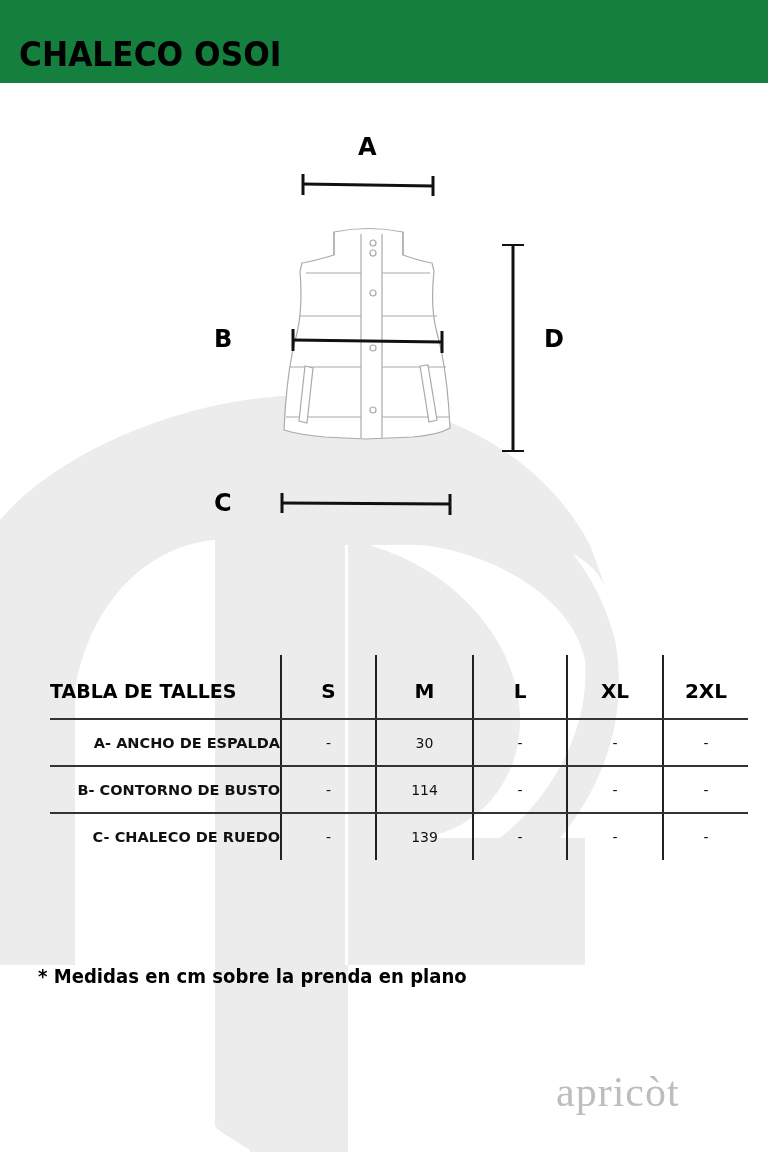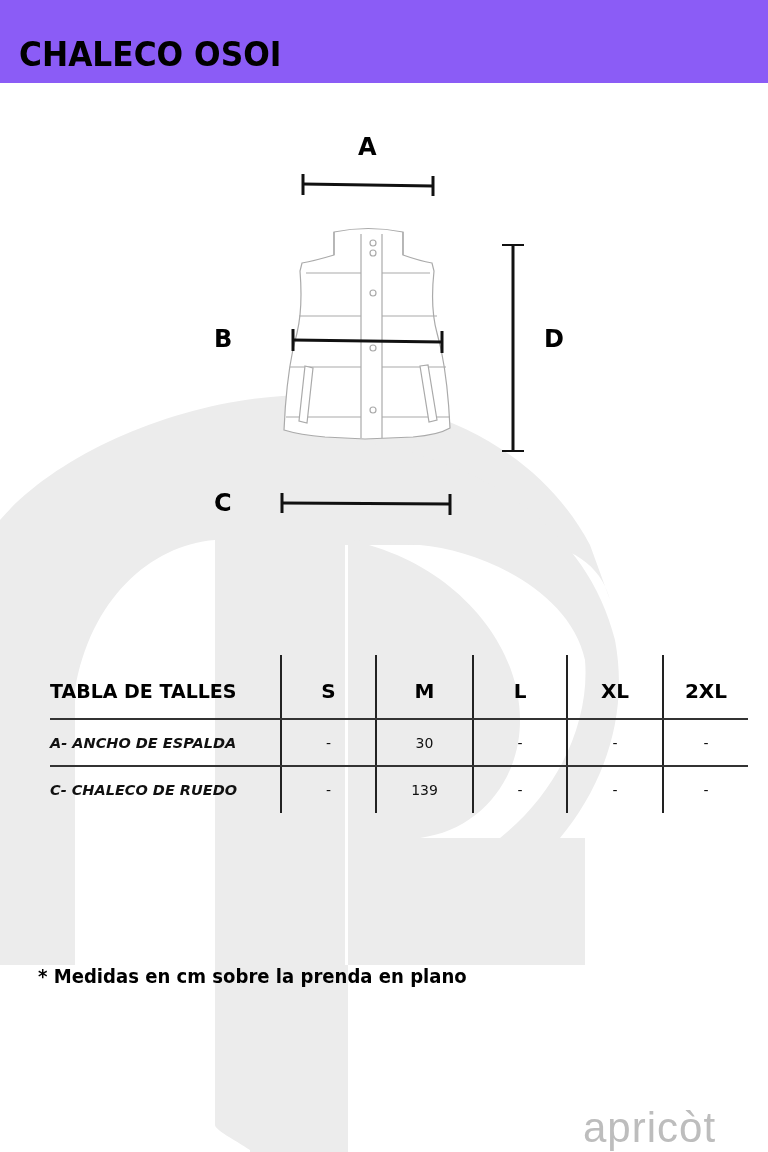--- a/index.html
+++ b/index.html
@@ -5,21 +5,21 @@
   html, body { margin: 0; padding: 0; }
   body {
     width: 768px; height: 1152px; position: relative; overflow: hidden;
     background: #ffffff;
     font-family: "DejaVu Sans", "Liberation Sans", sans-serif;
     color: #111;
   }
   .watermark { position: absolute; left: 0; top: 0; width: 768px; height: 1152px; z-index: 0; }
   .header {
     position: absolute; left: 0; top: 0; width: 768px; height: 83px;
-    background: #8b5cf6; z-index: 1;
+    background: #15803d; z-index: 1;
   }
   .header h1 {
     position: absolute; left: 19px; top: 34px; margin: 0;
     font-family: "DejaVu Sans", sans-serif; font-weight: bold;
     font-size: 34px; letter-spacing: 0px; color: #000;
     transform: scaleX(0.92); transform-origin: left top;
   }
   .diagram { position: absolute; left: 0; top: 83px; width: 768px; height: 540px; z-index: 2; }
   .dim-label {
     position: absolute; font-weight: bold; font-size: 24px; color: #000;
@@ -34,34 +34,33 @@
     height: 55px; font-weight: bold; font-size: 20px; color: #000;
     text-align: center; vertical-align: middle; padding-top: 8px;
     border-bottom: 2px solid #333;
   }
   .size-table th.title { text-align: left; width: 230px; font-size: 20px; transform: scaleX(0.95); transform-origin: left center; }
   .size-table td {
     height: 45px; font-size: 14px; text-align: center; vertical-align: middle;
     border-bottom: 2px solid #333;
   }
   .size-table tr:last-child td { border-bottom: none; height: 46px; }
-  .size-table td.label { text-align: left; font-weight: bold; font-size: 14.5px; font-style: italic; }
+  .size-table td.label { text-align: right; font-weight: bold; font-size: 14.5px; }
   .size-table .col { border-left: 2px solid #222; }
   .c-s { width: 93px; } .c-m { width: 95px; } .c-l { width: 92px; }
   .c-xl { width: 94px; } .c-2xl { width: 84px; }
   .note {
     position: absolute; left: 38px; top: 965px; z-index: 2;
     font-weight: bold; font-size: 19px; color: #000;
     transform: scaleX(0.95); transform-origin: left top;
   }
   .brand {
-    position: absolute; left: 583px; top: 1068px; z-index: 2;
+    position: absolute; left: 556px; top: 1068px; z-index: 2;
     font-size: 42px; color: #bdbdbd; letter-spacing: 1px;
-    font-family: Liberation Sans, sans-serif;
-    margin-top: 36px;
+    font-family: Liberation Serif, serif;
   }
 </style>
 </head>
 <body>
 
 <svg class="watermark" viewBox="0 0 768 1152" width="768" height="1152">
   <g fill="#ececec">
     <path d="M0,520 C60,450 190,395 310,395 C430,395 540,450 590,545 L610,600 C600,560 560,540 520,545 L345,545 L345,965 L215,965 L215,540 C150,545 90,600 75,690 L75,965 L0,965 Z"></path>
     <path d="M345,545 L345,965 L585,965 L585,838 L490,838 C560,800 610,720 610,630 C610,560 570,470 480,440 C440,430 400,432 345,440 Z" fill-opacity="0"></path>
     <path d="M230,580 C120,600 80,680 75,770 L75,965 L0,965 L0,540 C50,460 150,410 290,400 L290,580 Z" fill-opacity="0"></path>
@@ -145,20 +144,28 @@
   <tbody>
     <tr>
       <td class="label">A- ANCHO DE ESPALDA</td>
       <td class="col">-</td>
       <td class="col">30</td>
       <td class="col">-</td>
       <td class="col">-</td>
       <td class="col">-</td>
     </tr>
     <tr>
+      <td class="label">B- CONTORNO DE BUSTO</td>
+      <td class="col">-</td>
+      <td class="col">114</td>
+      <td class="col">-</td>
+      <td class="col">-</td>
+      <td class="col">-</td>
+    </tr>
+    <tr>
       <td class="label">C- CHALECO DE RUEDO</td>
       <td class="col">-</td>
       <td class="col">139</td>
       <td class="col">-</td>
       <td class="col">-</td>
       <td class="col">-</td>
     </tr>
   </tbody>
 </table>
 

